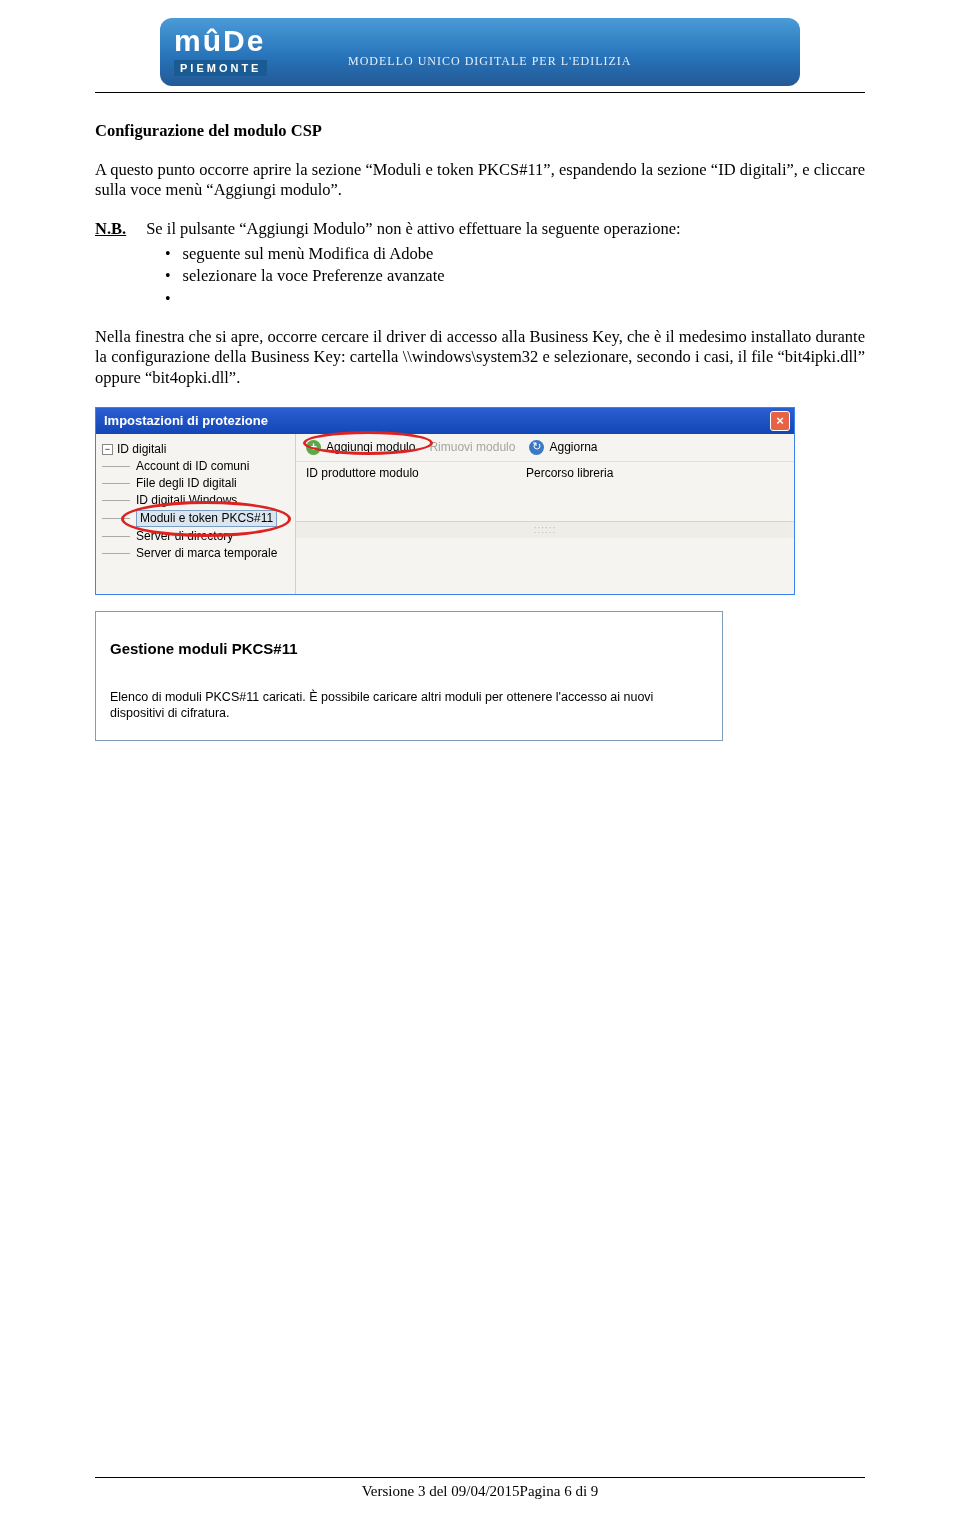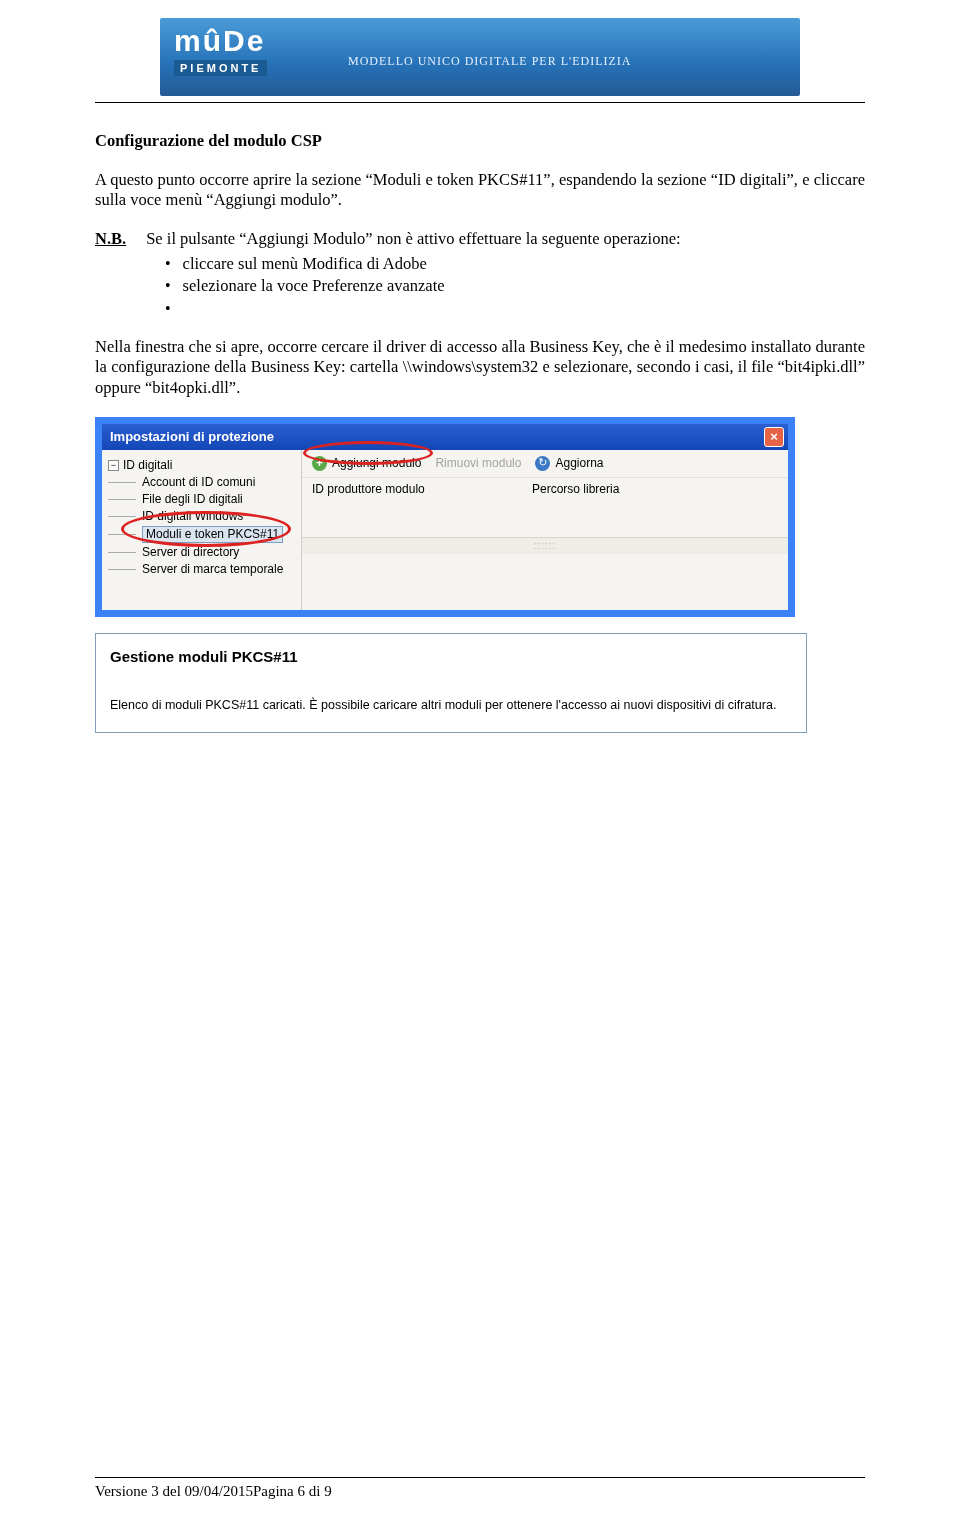--- a/index.html
+++ b/index.html
@@ -1,55 +1,55 @@
 <!DOCTYPE html>
 <html><head>
 <meta charset="utf-8">
 <style>
   * { box-sizing: border-box; margin: 0; padding: 0; }
   html, body { width: 960px; height: 1520px; background: #fff; font-family: "Times New Roman", serif; }
   .page { width: 960px; height: 1520px; position: relative; padding: 0 95px; }
-  .header-banner { width: 640px; height: 78px; margin: 18px auto 6px auto; background: linear-gradient(180deg,#4a9bd8 0%, #2671b7 60%, #245a95 100%); border-radius: 2px; position: relative; color:#fff;padding-left:44px; }
+  .header-banner { width: 640px; height: 68px; margin: 18px auto 6px auto; background: linear-gradient(180deg,#4a9bd8 0%, #2671b7 60%, #245a95 100%); border-radius: 12px; position: relative; color:#fff;padding-left:44px; }
   .banner-logo { position:absolute; left:14px; top:6px; font-family: Arial, sans-serif; font-weight:bold; font-size:30px; letter-spacing:2px; }
   .banner-logo .piemonte { display:block; font-size:11px; letter-spacing:3px; background:#1b5b94; padding:2px 6px; width:fit-content; margin-top:2px;}
   .banner-tagline { position:absolute; left:188px; top:36px; font-family: Liberation Serif, serif; font-size:12px; letter-spacing:1px; color:#e6f0fb;}
   .hr-top { border:0; border-top:1.5px solid #000; margin: 4px 0 28px 0;}
   .content { font-size: 16.5px; line-height: 1.25; }
   .h1 { font-weight: bold; margin-bottom: 18px; }
   .p-justify { text-align: justify; margin-bottom: 18px; }
   .nb-row { display:flex; gap:20px; margin-bottom:4px;}
   .nb { font-weight:bold; text-decoration: underline; flex-shrink:0;}
   .bullets { margin-left: 70px; margin-bottom: 18px; }
   .bullets .item { display:flex; gap:12px; margin: 2px 0;}
   .bullets .dot { font-size:16px; line-height:1.25;}
-  .screenshot { width: 700px; margin: 10px 0 0 0; border:7px solid #3b82f6; font-family: Tahoma, Arial, sans-serif; font-size:12px; color:#000;}
+  .screenshot { width: 700px; margin: 10px 0 0 0; border:1px solid #3b82f6; font-family: Tahoma, Arial, sans-serif; font-size:12px; color:#000;}
   .titlebar { height:26px; background: linear-gradient(180deg,#2a5fd2 0%, #1346b5 100%); color:#fff; display:flex; align-items:center; justify-content:space-between; padding:0 4px 0 8px; font-weight:bold; font-size:13px;}
   .titlebar .close { width:20px; height:20px; background:#e76345; border:1px solid #fff; border-radius:3px; color:#fff; display:flex; align-items:center; justify-content:center; font-weight:bold; font-size:13px;}
   .ss-body { display:flex; min-height:160px; background:#f5f4f0;}
   .tree { width:200px; padding:6px 4px 6px 6px; border-right:1px solid #d0d0c8;}
   .tree .row { display:flex; align-items:center; gap:4px; margin:2px 0; white-space:nowrap;}
   .tree .minus { width:11px; height:11px; border:1px solid #888; display:inline-flex; align-items:center; justify-content:center; font-size:9px; line-height:1; background:#fff;}
   .tree .spacer { display:inline-block; width:28px; border-bottom:1px solid #aaa; height:1px; margin-right:2px; vertical-align:middle;}
   .tree .sel { background:#dbe5ef; border:1px solid #7a9fc5; padding:0 3px; display:inline-block;}
   .mainpanel { flex:1; background:#f5f4f0;}
   .toolbar { display:flex; align-items:center; gap:14px; padding:6px 10px 6px 10px; border-bottom:1px solid #e2e0d8;}
   .tb-item { display:flex; align-items:center; gap:5px;}
   .tb-plus { width:15px; height:15px; border-radius:50%; background:#5aa948; color:#fff; display:flex; align-items:center; justify-content:center; font-size:12px; font-weight:bold;}
   .tb-refresh { width:15px; height:15px; border-radius:50%; background:#3a79c5; color:#fff; display:flex; align-items:center; justify-content:center; font-size:11px;}
   .tb-disabled { color:#a5a5a0; }
   .cols { display:flex; padding:4px 10px 40px 10px;gap:20px;}
   .cols .col1 { width:200px;}
   .cols .col2 { flex:1;}
   .red-ellipse { position:absolute; border:3px solid #d22; border-radius:50%; pointer-events:none;}
   .ss-wrap { position:relative; }
-  .pkcs-box { margin-top:16px; width:712px; border:1px solid #7f9db9; background:#fff; padding:14px 14px 18px 14px; font-family: Tahoma, Arial, sans-serif;}
+  .pkcs-box { margin-top:16px; width:628px; border:1px solid #7f9db9; background:#fff; padding:28px 14px 18px 14px; font-family: Tahoma, Arial, sans-serif;}
   .pkcs-title { font-weight:bold; font-size:15px; margin-bottom:6px;}
   .pkcs-desc { font-size:12.5px; line-height:1.25;margin-top:32px; }
   .footer-line { position:absolute; left:95px; right:95px; bottom:60px; border-top:1px solid #000;}
-  .footer { position:absolute; left:95px; right:95px; bottom:38px; display:flex; justify-content:flex-start; font-size:15px;}
+  .footer { position:absolute; left:95px; right:95px; bottom:38px; display:flex; justify-content:center; font-size:15px;}
   .drag-handle { text-align:center; color:#bbb; font-size:10px; letter-spacing:1px; padding:2px 0; border-top:1px solid #d6d4cc; background:#eeede7;}
 </style>
 </head>
 <body>
 
 <div class="page">
   <div class="header-banner">
     <div class="banner-logo">
       <span>mûDe</span>
       <span class="piemonte">PIEMONTE</span>
@@ -62,21 +62,21 @@
     <div class="h1">Configurazione del modulo CSP</div>
     <div class="p-justify">A questo punto occorre aprire la sezione “Moduli e token PKCS#11”, espandendo la sezione “ID digitali”, e cliccare sulla voce menù “Aggiungi modulo”.</div>
 
     <div class="nb-row">
       <span class="nb">N.B.</span>
       <span>Se il pulsante “Aggiungi Modulo” non è attivo effettuare la seguente operazione:</span>
     </div>
     <div class="bullets">
       <div class="item">
           <span class="dot">•</span>
-          <span>cliccare sul menù Modifica di Adobe</span>
+          <span>seguente sul menù Modifica di Adobe</span>
         </div>
       <div class="item">
           <span class="dot">•</span>
           <span>selezionare la voce Preferenze avanzate</span>
         </div>
       <div class="item">
           <span class="dot">•</span>
         </div>
     </div>
 

